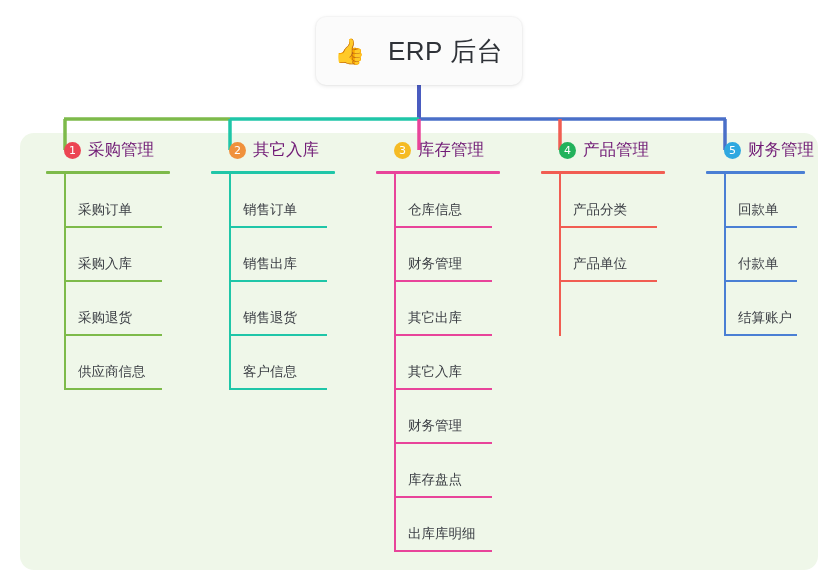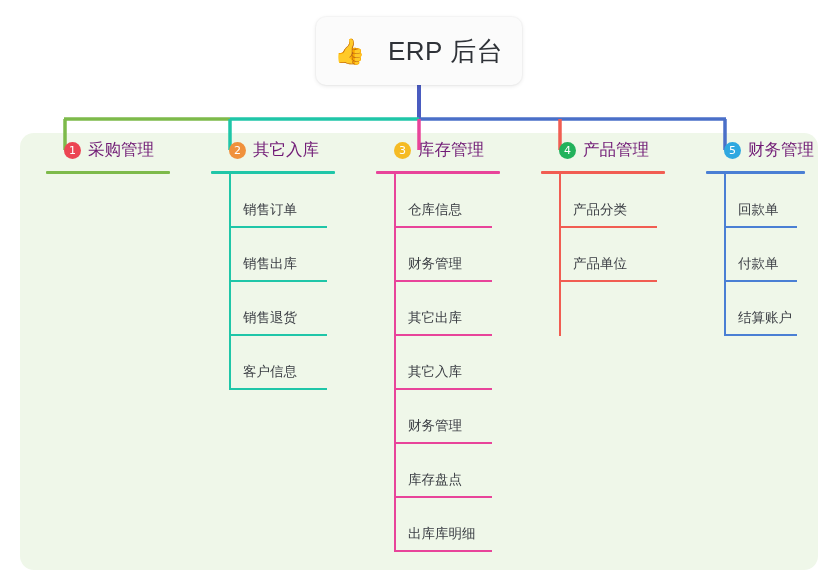--- a/index.html
+++ b/index.html
@@ -169,20 +169,39 @@
     <span class="root-title">ERP 后台</span>
   </div>
 
   <div class="columns">
       <div class="column" style="left: 26px; width: 160px;">
         <div class="col-head">
           <span class="badge" style="background: rgb(236, 69, 83);">1</span>
           <span class="col-title">采购管理</span>
         </div>
         <div class="col-rule" style="background: rgb(125, 186, 74); width: 124px;"></div>
+        <div class="items">
+          <div class="spine" style="background: rgb(125, 186, 74); height: 216px;"></div>
+          <div class="leaf">
+            <span class="leaf-text">采购订单</span>
+            <div class="leaf-rule" style="background: rgb(125, 186, 74); width: 98px;"></div>
+          </div>
+          <div class="leaf">
+            <span class="leaf-text">采购入库</span>
+            <div class="leaf-rule" style="background: rgb(125, 186, 74); width: 98px;"></div>
+          </div>
+          <div class="leaf">
+            <span class="leaf-text">采购退货</span>
+            <div class="leaf-rule" style="background: rgb(125, 186, 74); width: 98px;"></div>
+          </div>
+          <div class="leaf">
+            <span class="leaf-text">供应商信息</span>
+            <div class="leaf-rule" style="background: rgb(125, 186, 74); width: 98px;"></div>
+          </div>
+        </div>
       </div>
       <div class="column" style="left: 191px; width: 160px;">
         <div class="col-head">
           <span class="badge" style="background: rgb(240, 145, 60);">2</span>
           <span class="col-title">其它入库</span>
         </div>
         <div class="col-rule" style="background: rgb(31, 198, 168); width: 124px;"></div>
         <div class="items">
           <div class="spine" style="background: rgb(31, 198, 168); height: 216px;"></div>
           <div class="leaf">

